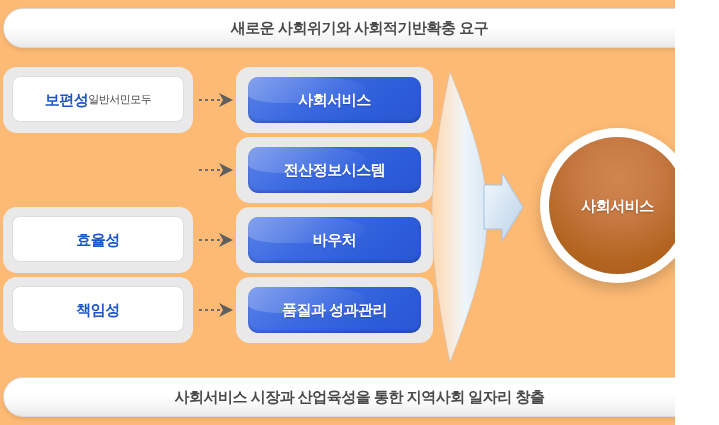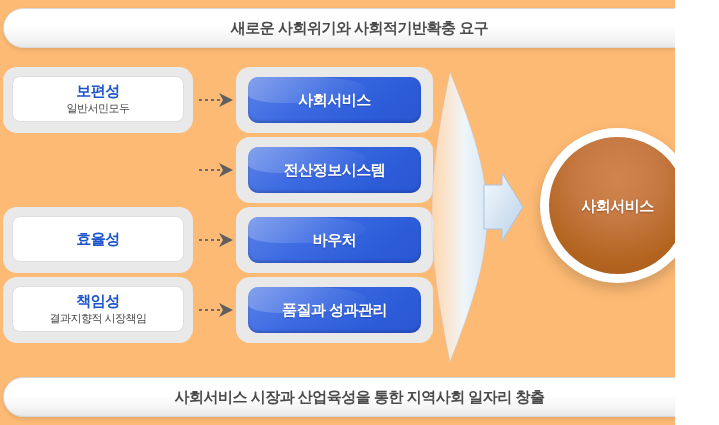--- a/index.html
+++ b/index.html
@@ -15,29 +15,29 @@
     background:linear-gradient(180deg,#ffffff 0%,#ffffff 45%,#f4f4f4 80%,#e8e8e8 100%);
     box-shadow:0 2px 4px rgba(0,0,0,0.10);
     display:flex;align-items:center;justify-content:center;
     font-size:15px;font-weight:bold;color:#4a4a4a;letter-spacing:-0.5px;
   }
   .banner.top{top:8px;}
   .banner.bottom{top:377px;text-align:right;}
   
   .row{position:absolute;left:0;width:719px;height:66px;}
   .row.r0{top:67px;}  .row.r1{top:137px;}
-  .row.r2{top:207px;font-family:Liberation Serif, serif;} .row.r3{top:277px;padding-left:7px;}
+  .row.r2{top:207px;} .row.r3{top:277px;padding-left:7px;}
   .factor-card{
     position:absolute;left:3px;top:0;width:190px;height:66px;
     background:#e9e9e9;border-radius:14px;
   }
   .factor-card-inner{
     position:absolute;left:9px;top:9px;width:170px;height:44px;
     background:#ffffff;border:1px solid #dedede;border-radius:8px;
-    display:flex;flex-direction:column;align-items:center;justify-content:center;
+    display:flex;flex-direction:row;align-items:center;justify-content:center;
     letter-spacing:-0.5px;
   }
   .factor-title{font-size:15px;font-weight:bold;color:#1b54cb;line-height:19px;}
   .factor-subtitle{font-size:11px;color:#474747;line-height:17px;}
   .dashed-arrow{position:absolute;left:198px;top:25px;width:36px;height:16px;}
   .service-card{
     position:absolute;left:236px;top:0;width:197px;height:66px;
     background:#e9e9e9;border-radius:14px;
   }
   .service-pill{
@@ -124,21 +124,20 @@
       <div class="service-pill">
         <span>바우처</span>
       </div>
     </div>
   </div>
 
   <div class="row r3">
     <div class="factor-card">
       <div class="factor-card-inner">
         <span class="factor-title">책임성</span>
-        <span class="factor-subtitle">결과지향적 시장책임</span>
       </div>
     </div>
     <svg class="dashed-arrow" viewBox="0 0 36 16">
       <line x1="1" y1="8" x2="22" y2="8" stroke="#6b6b6b" stroke-width="2" stroke-dasharray="3 3"></line>
       <polygon points="21,1 35,8 21,15 25,8" fill="#5f5f5f"></polygon>
     </svg>
     <div class="service-card">
       <div class="service-pill">
         <span>품질과 성과관리</span>
       </div>

